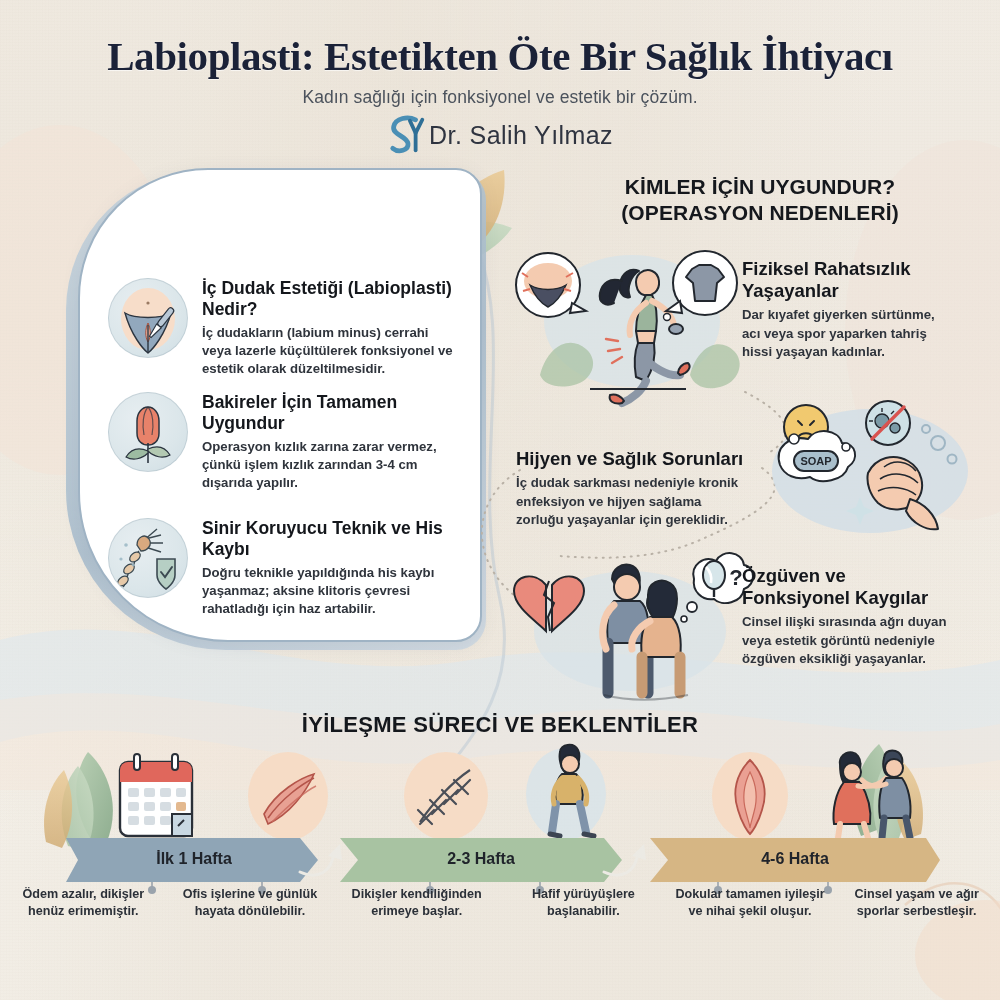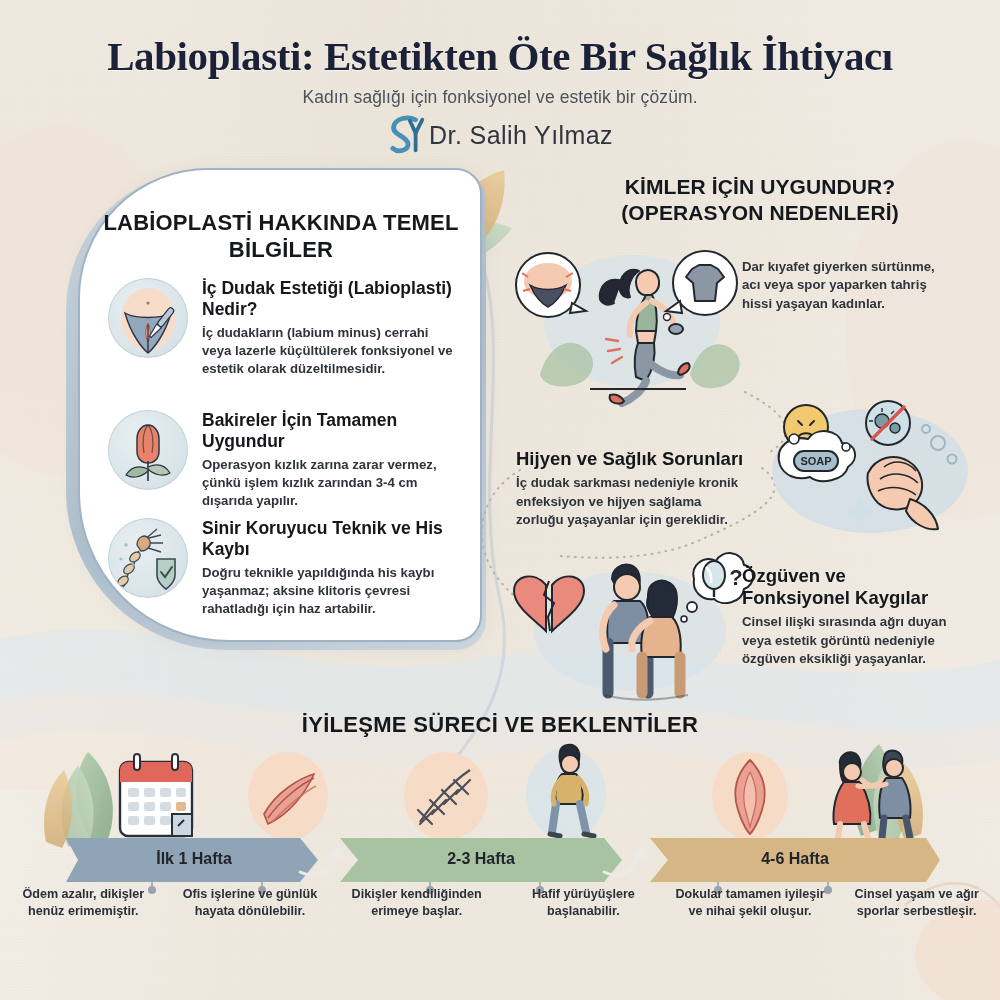--- a/index.html
+++ b/index.html
@@ -77,21 +77,21 @@
   }
   .feat .txt{flex:1 1 auto;}
   .feat h3{
     margin:0 0 3px;font-size:17.5px;font-weight:700;color:#14171c;line-height:1.22;
   }
   .feat p{
     margin:0;font-size:13.2px;line-height:1.38;color:#2f343c;font-weight:600;
   }
 
   #feat1{left:108px;top:278px;width:350px;}
-  #feat2{left:108px;top:410px;width:350px;}
+  #feat2{left:108px;top:392px;width:350px;}
   #feat3{left:108px;top:518px;width:350px;}
 
   
   .right-head{
     position:absolute;left:560px;top:174px;width:400px;z-index:14;text-align:center;
     font-size:21px;font-weight:700;line-height:1.24;color:#15181d;letter-spacing:.1px;
   }
 
   .ritem{position:absolute;z-index:14;}
   .ritem h3{margin:0 0 4px;font-size:18.5px;font-weight:700;color:#14171c;line-height:1.2;}
@@ -200,21 +200,20 @@
         <path d="M24,6 L30,19 L37,5" fill="none" stroke="#2f6f96" stroke-width="4" stroke-linecap="round"></path>
         <path d="M30,19 L30,37" fill="none" stroke="#2f6f96" stroke-width="4" stroke-linecap="round"></path>
       </svg>
       <span class="doctor-name">Dr. Salih Yılmaz</span>
     </div>
   </div>
 
   <div class="left-blob"></div>
   <div class="left-card"></div>
 
-  <div class="panel-head">LABİOPLASTİ HAKKINDA TEMEL BİLGİLER</div>
 
   <div class="feat" id="feat1">
     <div class="bubble">
       <svg viewBox="0 0 78 78" width="78" height="78">
         <ellipse cx="39" cy="40" rx="27" ry="31" fill="#f7ddc9"></ellipse>
         <path d="M16,34 C22,56 34,70 39,74 C44,70 56,56 62,34 C52,40 26,40 16,34 Z" fill="#92a8bd" stroke="#2c3540" stroke-width="1.4"></path>
         <path d="M39,44 C36,50 36,58 39,63 C42,58 42,50 39,44 Z" fill="#f3b9a6" stroke="#a2503e" stroke-width="1"></path>
         <line x1="39" y1="46" x2="39" y2="74" stroke="#2c3540" stroke-width="1.4"></line>
         <circle cx="39" cy="24" r="1.6" fill="#9a7a63"></circle>
         <g transform="rotate(38 56 44)">
@@ -324,20 +323,21 @@
         <circle cx="205" cy="58" r="32" fill="#fff" stroke="#22272e" stroke-width="2"></circle>
         <path d="M180,76 L166,86 L182,88 Z" fill="#fff" stroke="#22272e" stroke-width="2"></path>
         <path d="M192,44 L199,40 L211,40 L218,44 L224,52 L217,58 L215,76 L195,76 L193,58 L186,52 Z" fill="#8c97a6" stroke="#22272e" stroke-width="2" stroke-linejoin="round"></path>
       </g>
       <circle cx="167" cy="92" r="3.5" fill="#fff" stroke="#22272e" stroke-width="1.4"></circle>
       <line x1="90" y1="164" x2="186" y2="164" stroke="#22272e" stroke-width="2.2"></line>
     </svg>
   </div>
 
   <div class="ritem" id="ritem1">
+    <h3>Fiziksel Rahatsızlık Yaşayanlar</h3>
     <p>Dar kıyafet giyerken sürtünme, acı veya spor yaparken tahriş hissi yaşayan kadınlar.</p>
   </div>
 
   <div class="scene" id="scene2">
     <svg viewBox="0 0 215 150" width="215" height="150">
       <ellipse cx="110" cy="76" rx="98" ry="62" fill="#d2dee6" opacity=".85"></ellipse>
 
       <circle cx="46" cy="32" r="22" fill="#f1c96f" stroke="#22272e" stroke-width="2"></circle>
       <g stroke="#22272e" stroke-width="2" fill="none" stroke-linecap="round">
         <path d="M38,26 L42,30 M54,26 L50,30"></path>

